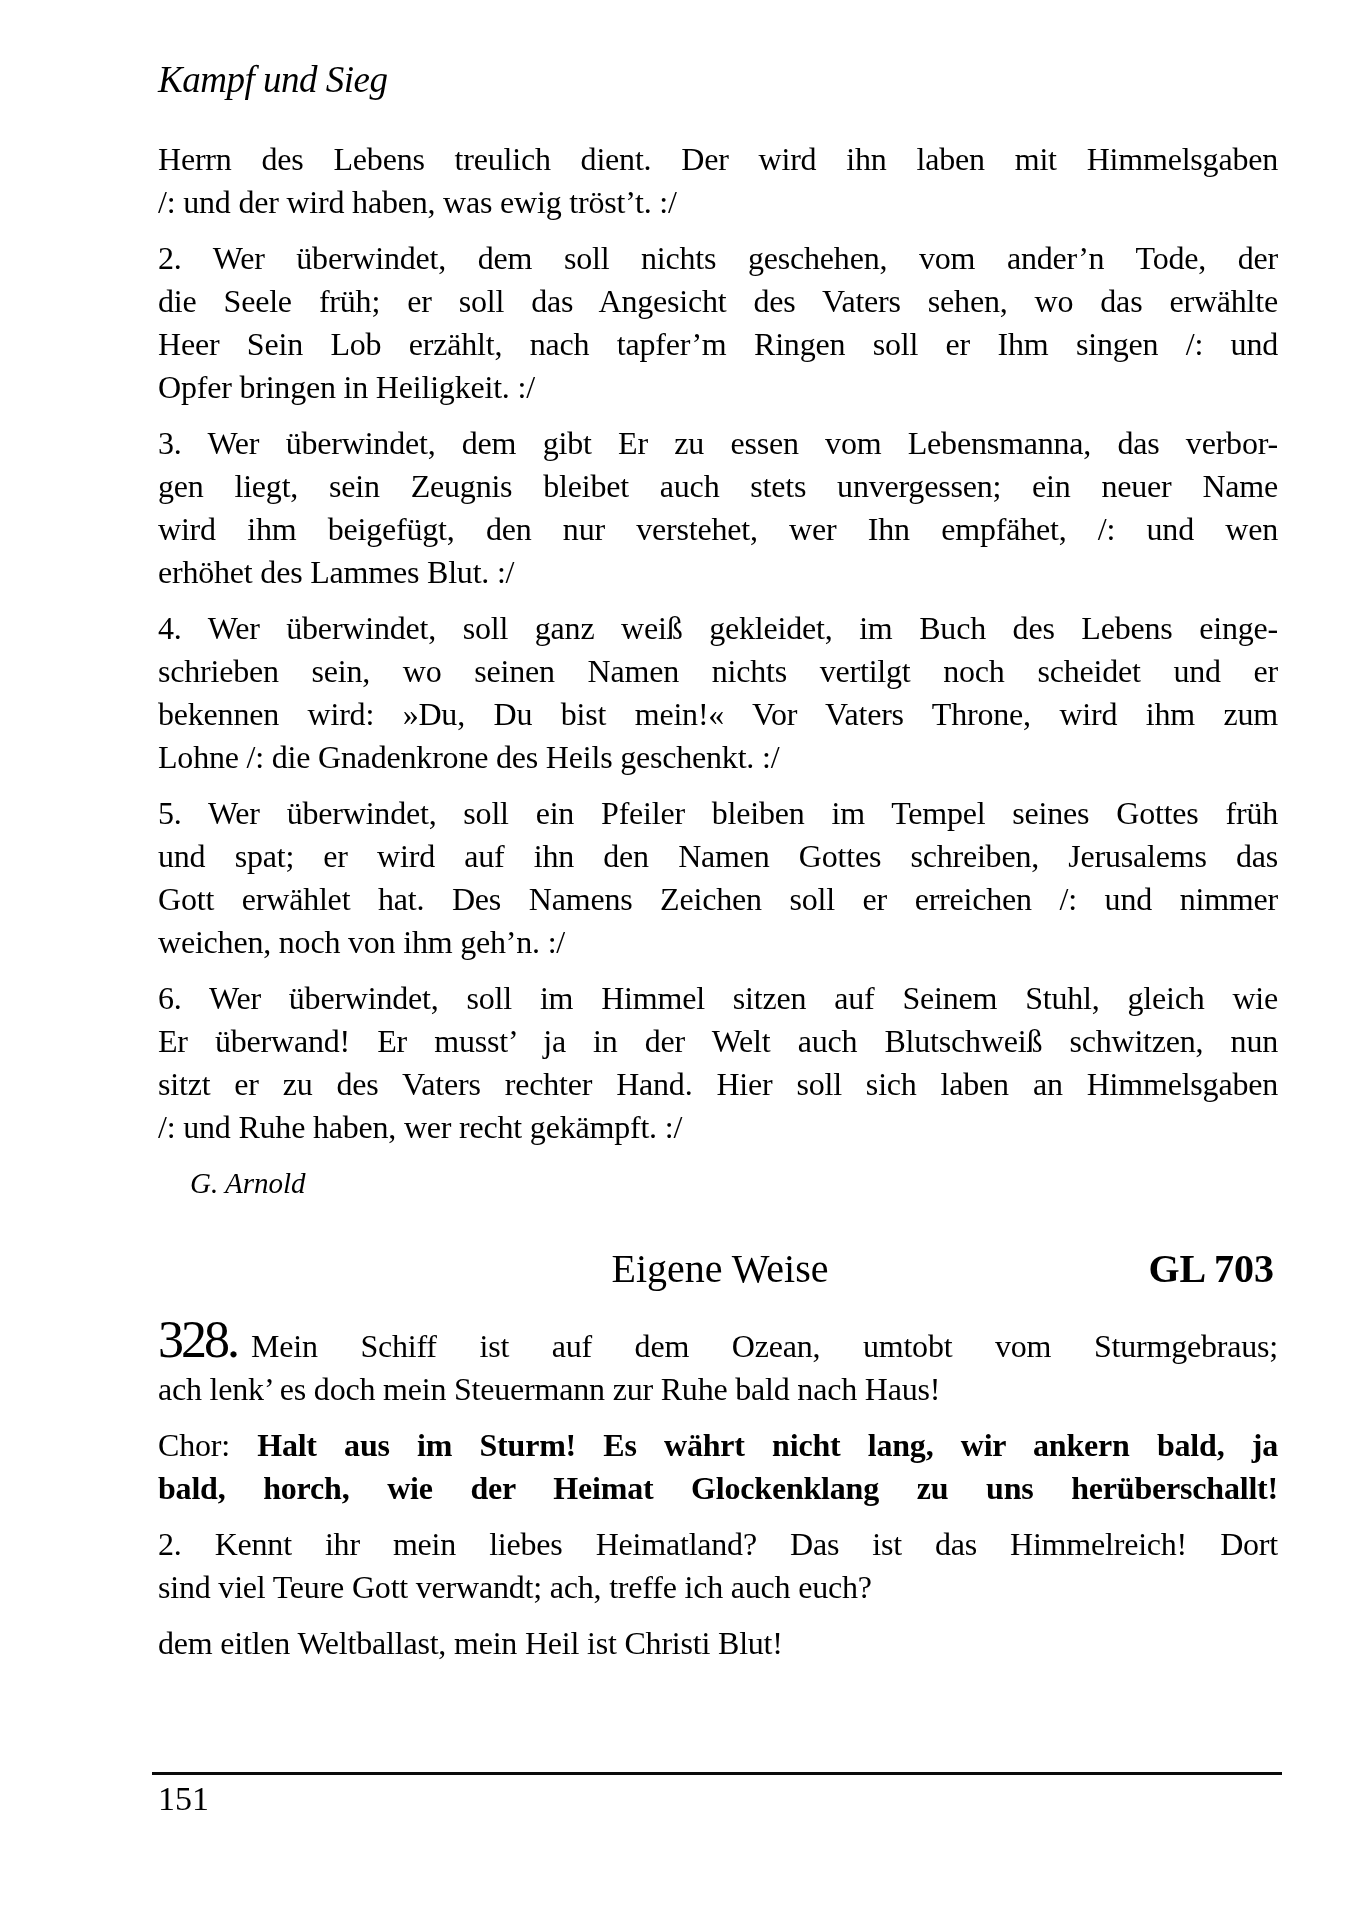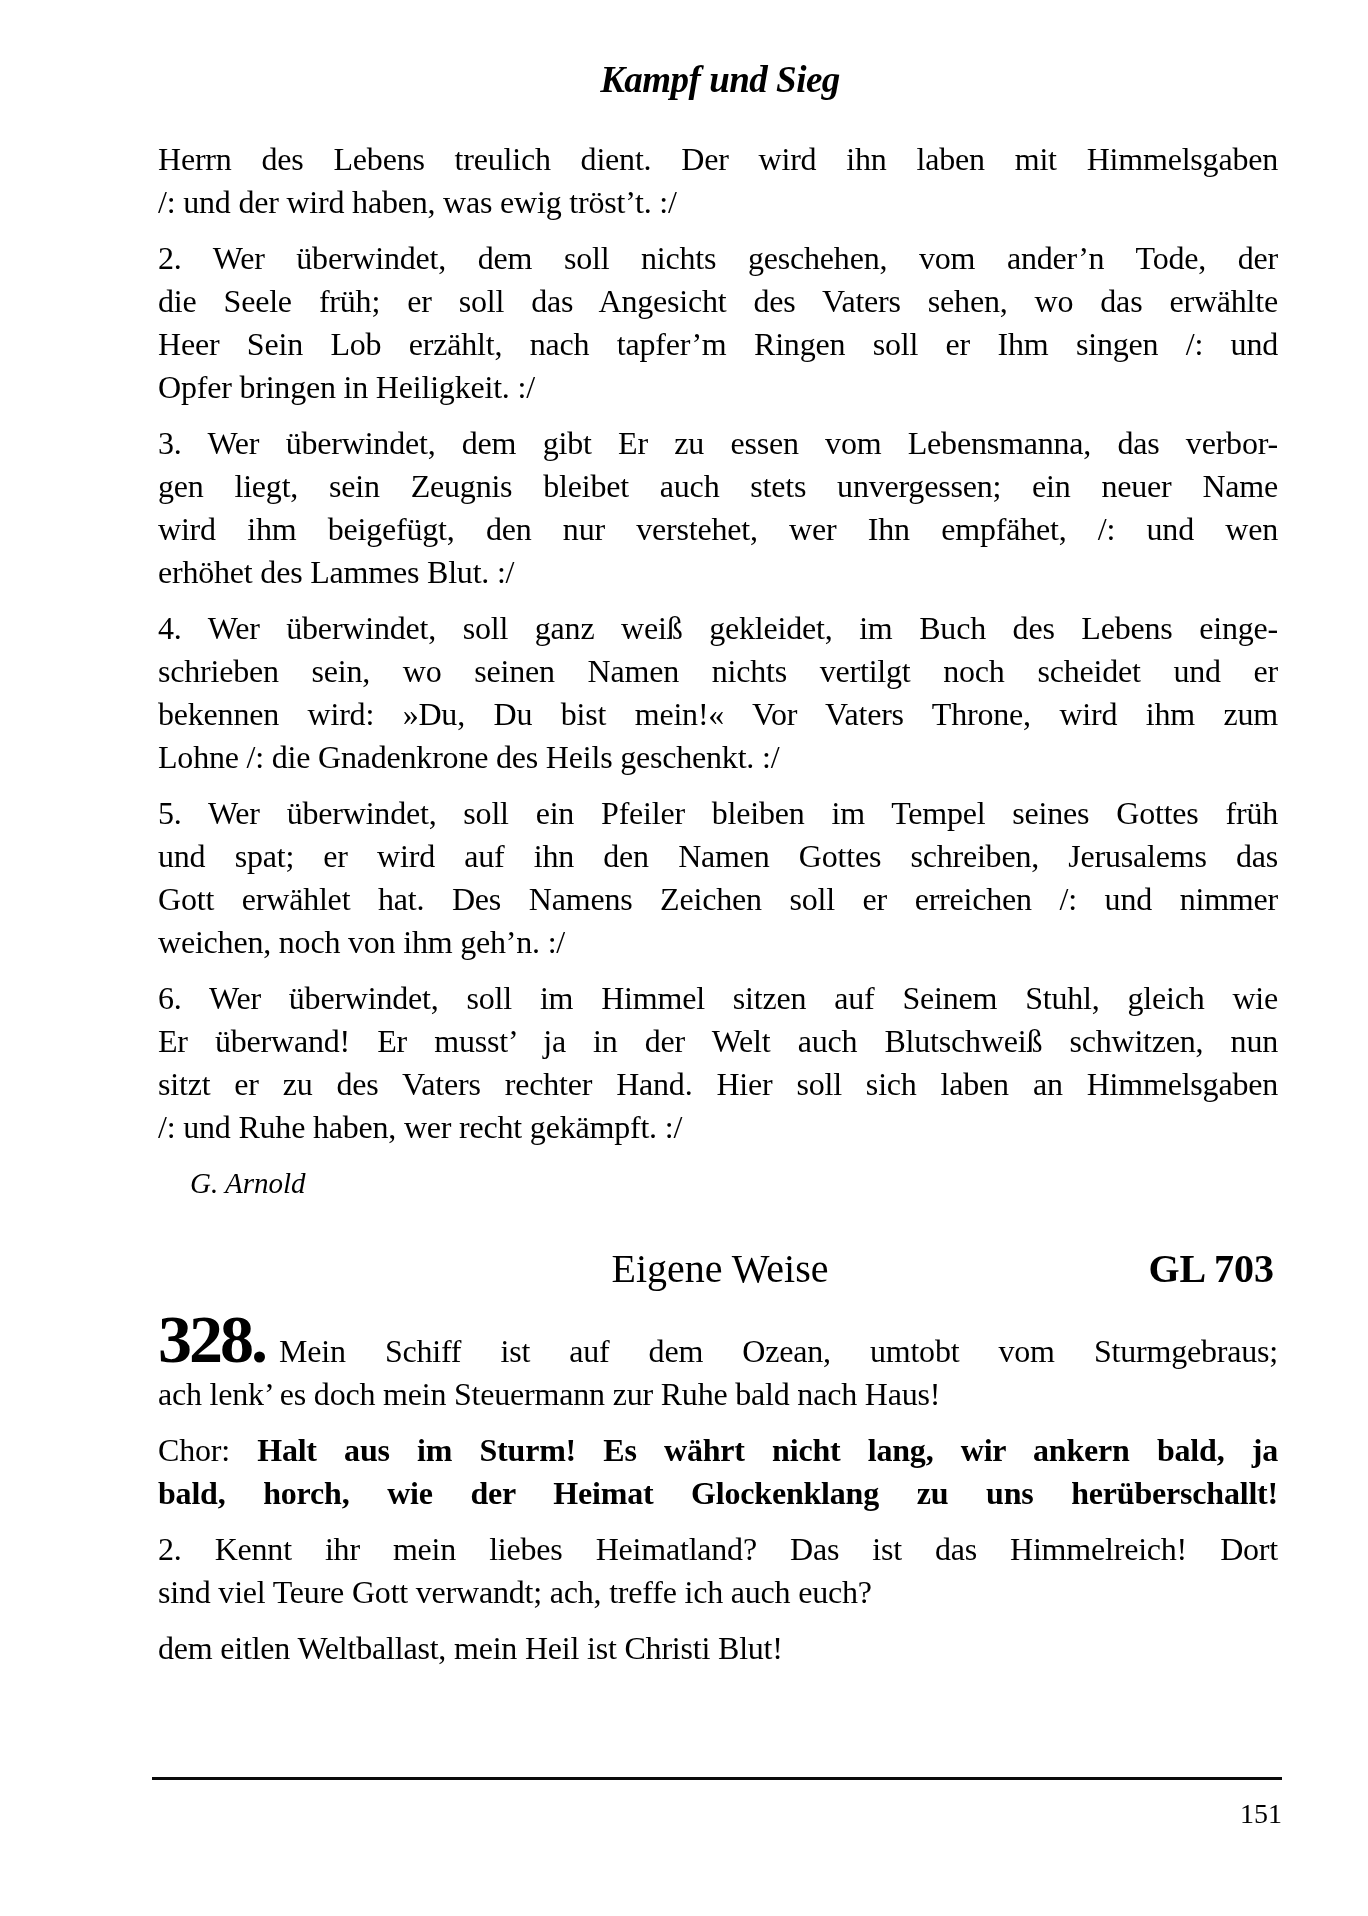--- a/index.html
+++ b/index.html
@@ -12,23 +12,22 @@
     font-family: "Liberation Serif", "DejaVu Serif", serif;
     overflow: hidden;
   }
   .content {
     padding: 0 86px 0 158px; 
   }
   .title {
     margin: 58px 0 36px 0;
     font-size: 37px;
     line-height: 44px;
-    font-weight: bold;
+    font-weight: normal;
     font-style: italic;
-    text-align: center;
     letter-spacing: -0.5px;
   }
   .para { margin: 0 4px 13px 0; }
   .pline {
     font-size: 32px;
     line-height: 43px;
     letter-spacing: -0.2px;
     text-align: justify;
     text-align-last: justify;
     white-space: nowrap;
@@ -48,38 +47,38 @@
     text-align: center;
     margin: 0 0 28px 0;
   }
   .tuneline .ref {
     position: absolute;
     right: 8px;
     top: 0;
     font-weight: bold;
   }
   .num {
-    font-size: 68px;
+    font-size: 52px;
     line-height: 43px;
-    font-weight: bold;
+    font-weight: normal;
     letter-spacing: -3px;
     padding-right: 14px;
     vertical-align: baseline;
   }
   .bold { font-weight: bold; }
   .rule {
     margin: 107px 0 0 -6px;
     width: 1130px;
     border-top: 3px solid #0a0a0a;
   }
   .pagenum {
-    font-size: 28px;
+    font-size: 34px;
     line-height: 43px;
-    text-align: right;
-    margin-top: 12px;
+    text-align: left;
+    margin-top: 2px;
   }
 </style>
 </head>
 <body>
 
 <div class="page">
   <div class="content">
 
     <h1 class="title">Kampf und Sieg</h1>
 

